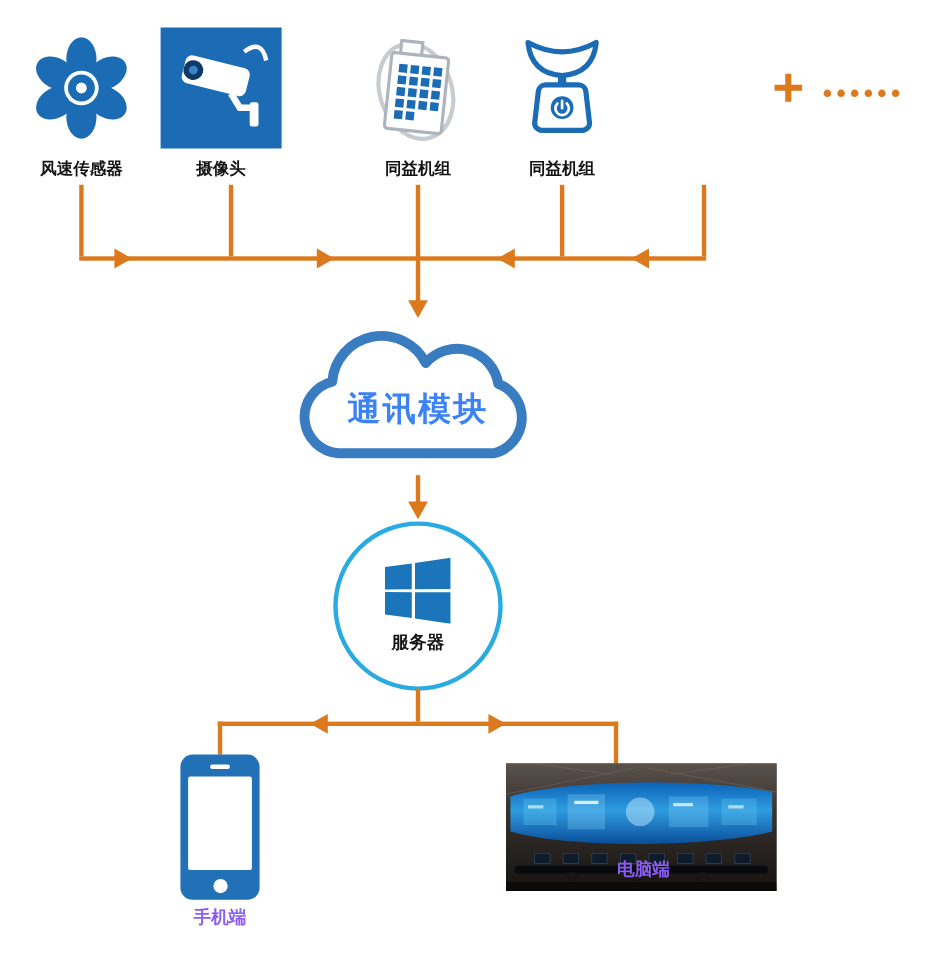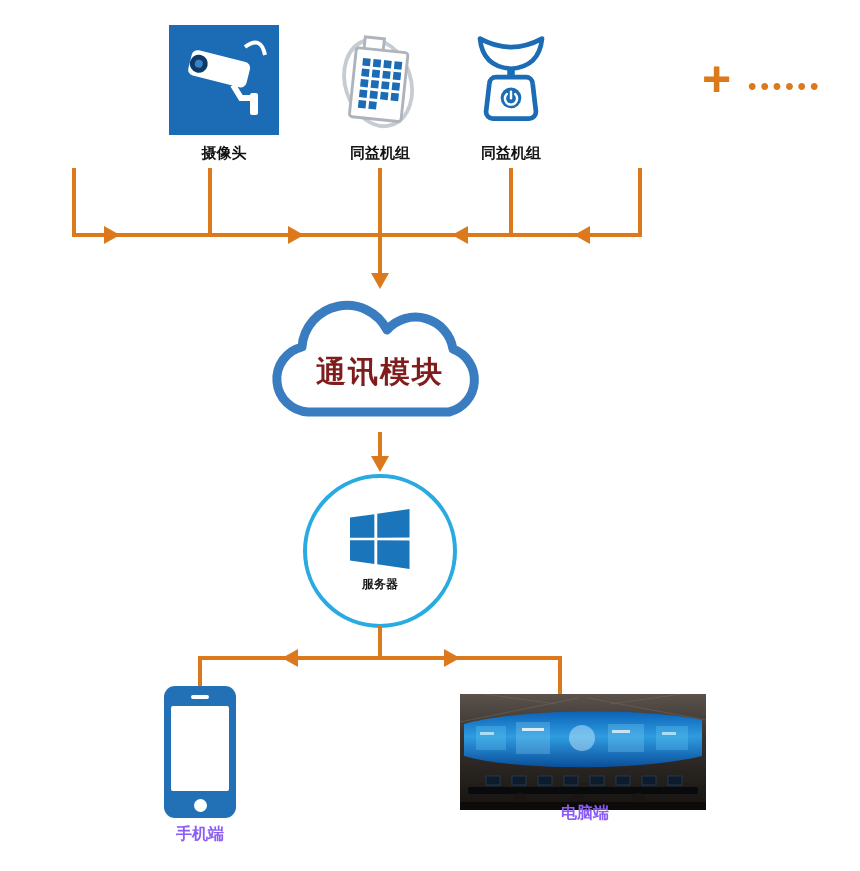--- a/index.html
+++ b/index.html
@@ -24,48 +24,66 @@
   .arr-l{border-top:9px solid transparent;border-bottom:9px solid transparent;border-right:16px solid #DC791D;}
   .arr-d{border-left:9px solid transparent;border-right:9px solid transparent;border-top:16px solid #DC791D;}
 
   
   .plus-sign{position:absolute;left:702px;top:54px;font-size:50px;font-weight:600;color:#DC791D;line-height:1;}
   .more-dots{position:absolute;left:748px;top:74px;font-size:24px;font-weight:700;color:#DC791D;letter-spacing:4px;line-height:1;}
 
   
   .cloud{position:absolute;left:238px;top:294px;width:284px;height:140px;}
   .cloud svg{position:absolute;left:0;top:0;}
-  .cloud-label{position:absolute;left:0;top:58px;width:100%;text-align:center;font-size:30px;font-weight:600;color:#7f1d1d;letter-spacing:2px;}
+  .cloud-label{position:absolute;left:0;top:58px;width:100%;text-align:center;font-size:30px;font-weight:600;color:#3b82f6;letter-spacing:2px;}
 
   
   .server-circle{
     position:absolute;left:303px;top:474px;width:154px;height:154px;
     border:4px solid #29ABE2;border-radius:50%;background:#fff;box-sizing:border-box;
     display:flex;flex-direction:column;align-items:center;justify-content:center;
   }
-  .server-label{margin-top:7px;font-size:12px;font-weight:600;color:#141414;}
+  .server-label{margin-top:7px;font-size:16px;font-weight:600;color:#141414;}
 
   
   .phone{position:absolute;left:164px;top:686px;width:72px;height:132px;background:#2270B5;border-radius:11px;}
   .phone .screen{position:absolute;left:7px;right:7px;top:20px;bottom:27px;background:#fff;border-radius:2px;}
   .phone .speaker{position:absolute;left:50%;top:9px;width:18px;height:4px;margin-left:-9px;background:#fff;border-radius:2px;}
   .phone .home{position:absolute;left:50%;bottom:6px;width:13px;height:13px;margin-left:-6.5px;background:#fff;border-radius:50%;}
 
   
   .control-room{position:absolute;left:460px;top:694px;width:246px;height:116px;overflow:hidden;background:#201c1a;}
 
   .client-label{position:absolute;font-size:16px;font-weight:700;color:#8b5cf6;text-align:center;}
 </style>
 </head>
 <body>
 
 <div class="stage">
 
-
-  <div class="device" style="left:164px;top:24px;width:120px;text-align:right;">
+  <div class="device" style="left:14px;top:24px;width:120px;">
+    <div class="icon-box">
+      <svg viewBox="0 0 100 100" width="98" height="98">
+        <g fill="#1B6CB5">
+          <ellipse cx="50" cy="23" rx="14" ry="20"></ellipse>
+          <ellipse cx="50" cy="23" rx="14" ry="20" transform="rotate(60 50 50)"></ellipse>
+          <ellipse cx="50" cy="23" rx="14" ry="20" transform="rotate(120 50 50)"></ellipse>
+          <ellipse cx="50" cy="23" rx="14" ry="20" transform="rotate(180 50 50)"></ellipse>
+          <ellipse cx="50" cy="23" rx="14" ry="20" transform="rotate(240 50 50)"></ellipse>
+          <ellipse cx="50" cy="23" rx="14" ry="20" transform="rotate(300 50 50)"></ellipse>
+        </g>
+        <circle cx="50" cy="50" r="16" fill="#fff"></circle>
+        <circle cx="50" cy="50" r="12.5" fill="#1B6CB5"></circle>
+        <circle cx="50" cy="50" r="5" fill="#fff"></circle>
+      </svg>
+    </div>
+    <div class="device-label">风速传感器</div>
+  </div>
+
+  <div class="device" style="left:141px;top:24px;width:120px;text-align:right;">
     <div class="icon-box">
       <div class="camera-bg">
         <svg viewBox="0 0 110 110" width="110" height="110">
           <path d="M76 22 q16 -12 20 8" stroke="#fff" stroke-width="4" fill="none"></path>
           <g transform="rotate(14 55 45)">
             <rect x="20" y="32" width="60" height="26" rx="6" fill="#fff"></rect>
             <circle cx="29" cy="45" r="9" fill="#0d3a66"></circle>
             <circle cx="29" cy="45" r="4" fill="#3a82c4"></circle>
           </g>
           <path d="M64 60 l8 13 h13" stroke="#fff" stroke-width="6" fill="none"></path>
@@ -218,15 +236,15 @@
       </g>
       <rect x="8" y="93" width="230" height="7" rx="2" fill="#05080d" opacity="0.85"></rect>
       <g fill="#1a1512">
         <ellipse cx="60" cy="104" rx="7" ry="5"></ellipse>
         <ellipse cx="118" cy="105" rx="7" ry="5"></ellipse>
         <ellipse cx="178" cy="104" rx="7" ry="5"></ellipse>
       </g>
       <rect y="108" width="246" height="8" fill="#0d0a09"></rect>
     </svg>
   </div>
-  <div class="client-label" style="left:525px;top:803px;width:120px;">电脑端</div>
+  <div class="client-label" style="left:525px;top:780px;width:120px;">电脑端</div>
 
 </div>
 
 </body></html>

